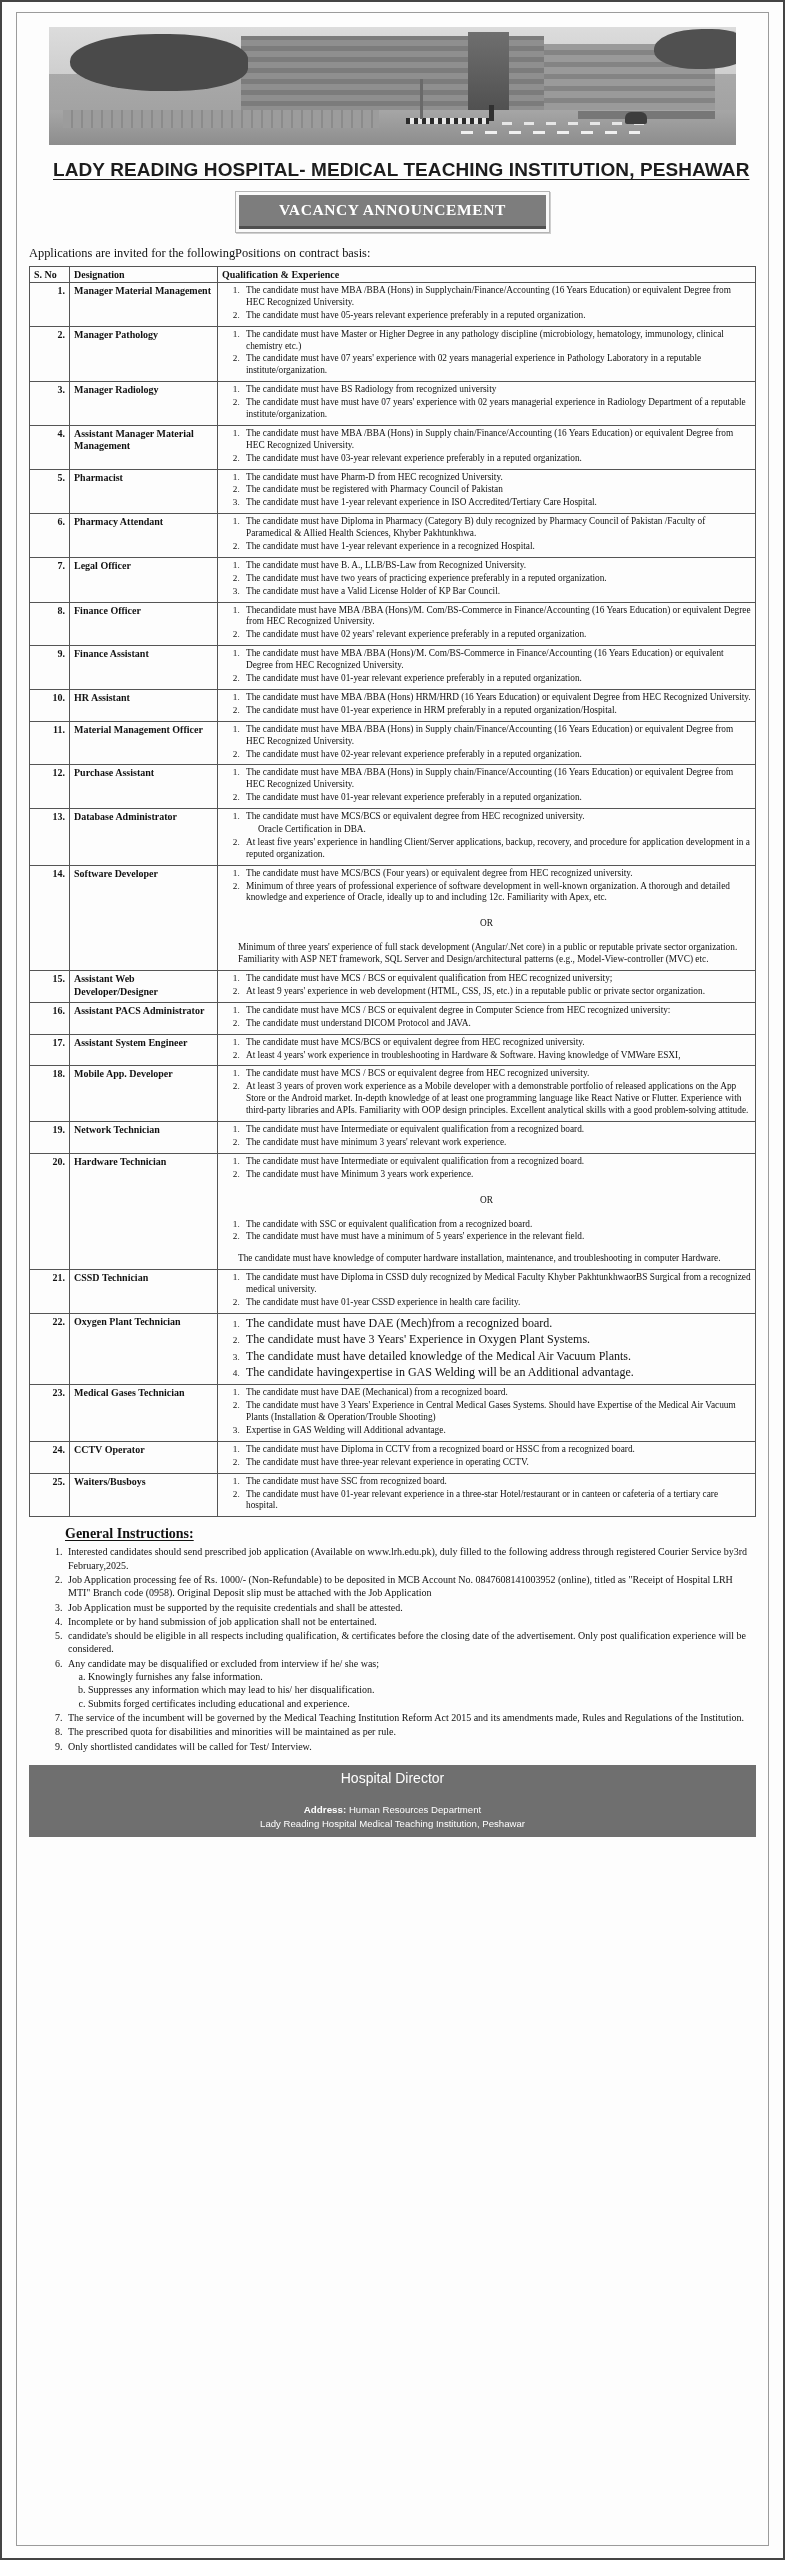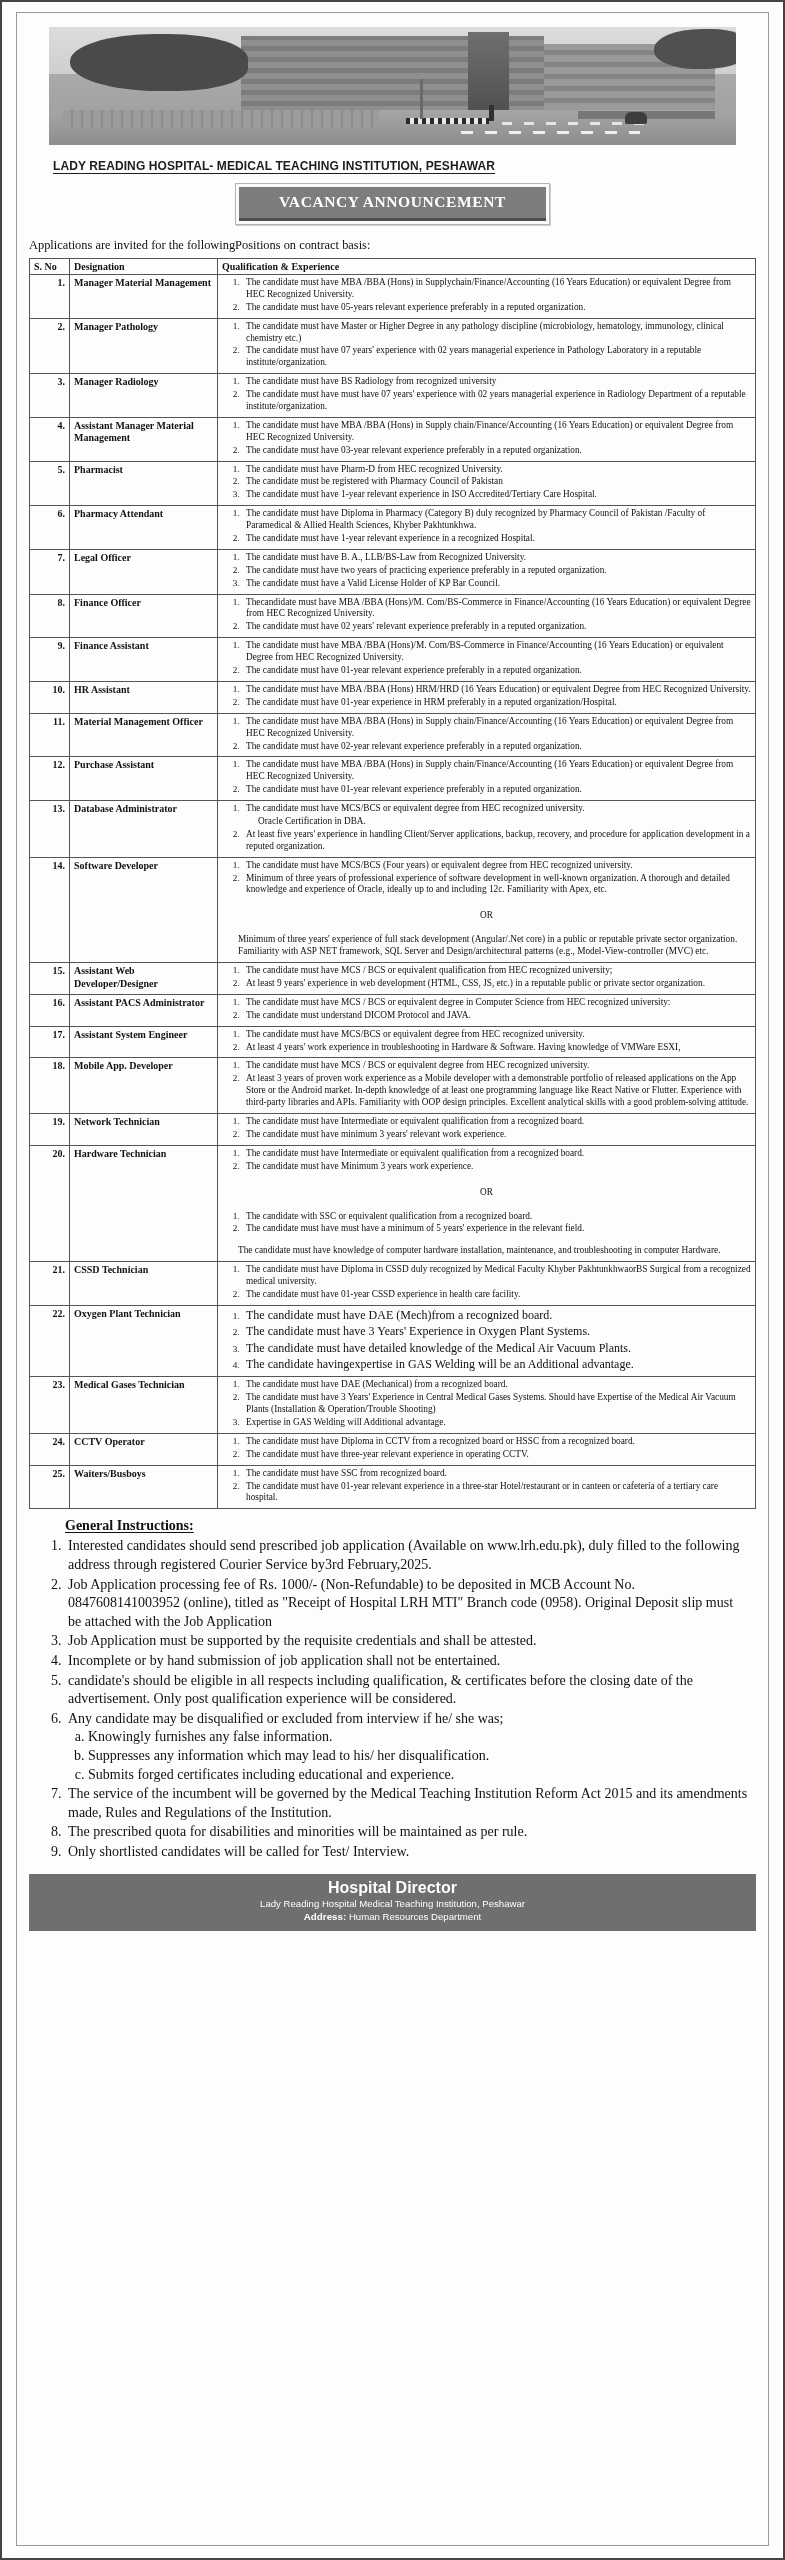--- a/index.html
+++ b/index.html
@@ -58,21 +58,21 @@
   .ph-person { position:absolute; bottom:20%; left:64%; width:5px; height:16px; background:#303030; }
   .ph-pole { position:absolute; bottom:22%; left:54%; width:3px; height:40px; background:#6a6a6a; }
   .ph-canopy { position:absolute; bottom:22%; right:3%; width:20%; height:8px; background:#777; }
   .ph-rick { position:absolute; bottom:18%; right:13%; width:22px; height:12px; background:#3d3d3d; border-radius:6px 6px 2px 2px; }
 
   
   .org-title {
     margin: 14px 0 0 24px;
     font-family: "Liberation Sans", sans-serif;
     font-weight: bold;
-    font-size: 12px;
+    font-size: 19px;
     letter-spacing: 0.1px;
     color: #1d1d1d;
     text-decoration: underline;
     text-underline-offset: 3px;
   }
   .banner-wrap { margin: 10px 0 0 0; display:flex; justify-content:center; }
   .banner-outer {
     border: 1px solid #b4b4b4;
     padding: 3px;
     background: #fafafa;
@@ -132,40 +132,40 @@
   .gi-title {
     margin: 9px 0 3px 36px;
     font-weight: bold;
     font-size: 14px;
     text-decoration: underline;
     text-underline-offset: 2px;
   }
   ol.gi {
     margin: 0 8px 4px 18px;
     padding-left: 18px;
-    font-size: 14px;
+    font-size: 10px;
     line-height: 1.33;
   }
   ol.gi > li { margin-bottom: 1px; padding-left: 3px; }
   ol.sub-alpha {
     list-style-type: lower-alpha;
     margin: 0; padding-left: 20px;
   }
   ol.sub-alpha > li { margin: 0; }
 
   
   .footer {
     margin: 12px 0 0 0;
     background: #6f6f6f;
     color: #ffffff;
     text-align: center;
     padding: 5px 6px 7px 6px;
     font-family: "Liberation Sans", sans-serif;
   }
-  .f-title { font-weight: bold; font-size: 16px; margin-bottom: 0; }
+  .f-title { font-weight: normal; font-size: 14px; margin-bottom: 17px; }
   .f-line { font-size: 9.6px; line-height: 1.4; }
   .f-addr { font-weight: bold; font-size: 9.8px; }
 </style>
 </head>
 <body>
 
 <div class="page">
 <div class="page-inner">
 
   <div class="photo-wrap">
@@ -492,21 +492,21 @@
             <li>Suppresses any information which may lead to his/ her disqualification.</li>
             <li>Submits forged certificates including educational and experience.</li>
           </ol></li>
         <li><span>The service of the incumbent will be governed by the Medical Teaching Institution Reform Act 2015 and its amendments made, Rules and Regulations of the Institution.</span></li>
         <li><span>The prescribed quota for disabilities and minorities will be maintained as per rule.</span></li>
         <li><span>Only shortlisted candidates will be called for Test/ Interview.</span></li>
       </ol>
 
   <div class="footer">
     <div class="f-title">Hospital Director</div>
-    <div class="f-line">Lady Reading Hospital Medical Teaching Institution, Peshawar</div>
     <div class="f-line">
       <span class="f-addr">Address:</span>
       <span>Human Resources Department</span>
     </div>
+    <div class="f-line">Lady Reading Hospital Medical Teaching Institution, Peshawar</div>
   </div>
 
 </div>
 </div>
 
 </body></html>

